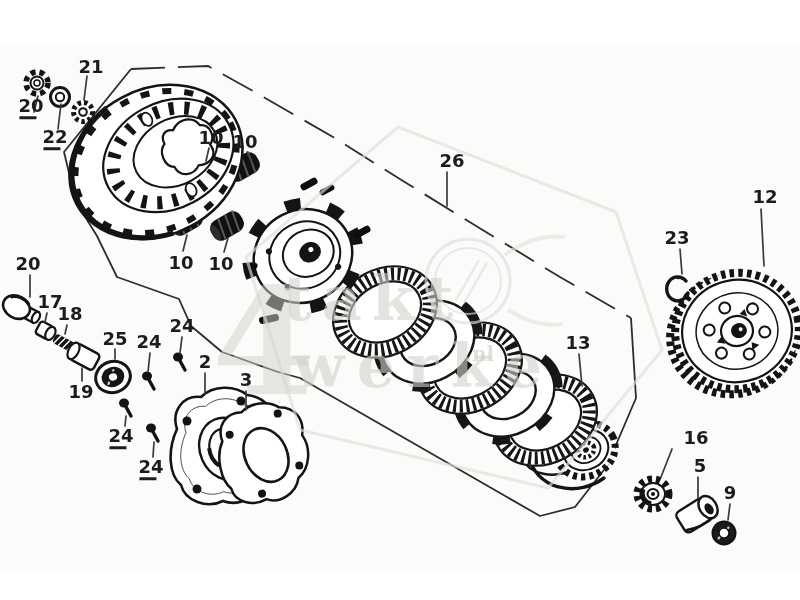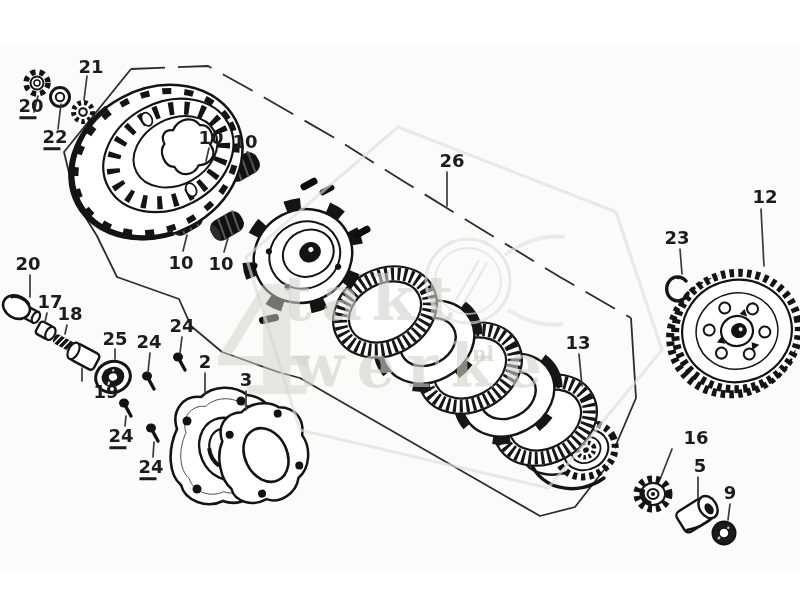--- a/index.html
+++ b/index.html
@@ -278,21 +278,21 @@
       <div class="part-label" style="left: 211px; top: 137px;">10</div>
       <div class="part-label" style="left: 245px; top: 141px;">10</div>
       <div class="part-label" style="left: 181px; top: 262px;">10</div>
       <div class="part-label" style="left: 221px; top: 263px;">10</div>
       <div class="part-label" style="left: 452px; top: 160px;">26</div>
       <div class="part-label" style="left: 677px; top: 237px; text-align: center;">23</div>
       <div class="part-label" style="left: 765px; top: 196px;">12</div>
       <div class="part-label" style="left: 28px; top: 263px;">20</div>
       <div class="part-label" style="left: 50px; top: 301px;">17</div>
       <div class="part-label" style="left: 70px; top: 313px;">18</div>
-      <div class="part-label" style="left: 81px; top: 391px; margin-left: 25px;">19</div>
+      <div class="part-label" style="left: 81px; top: 391px;">19</div>
       <div class="part-label" style="left: 115px; top: 338px; text-align: center;">25</div>
       <div class="part-label" style="left: 149px; top: 341px;">24</div>
       <div class="part-label" style="left: 182px; top: 325px;">24</div>
       <div class="part-label underlined" style="left: 121px; top: 437px;">24</div>
       <div class="part-label underlined" style="left: 151px; top: 468px;">24</div>
       <div class="part-label" style="left: 205px; top: 361px;">2</div>
       <div class="part-label" style="left: 246px; top: 379px;">3</div>
       <div class="part-label" style="left: 578px; top: 342px;">13</div>
       <div class="part-label" style="left: 696px; top: 437px;">16</div>
       <div class="part-label" style="left: 700px; top: 465px;">5</div>

